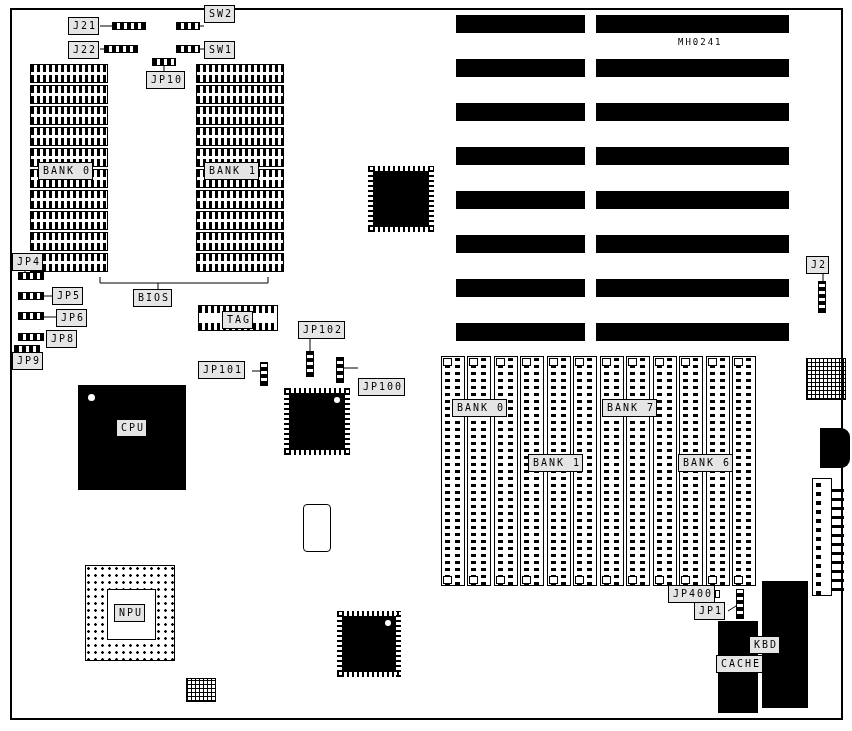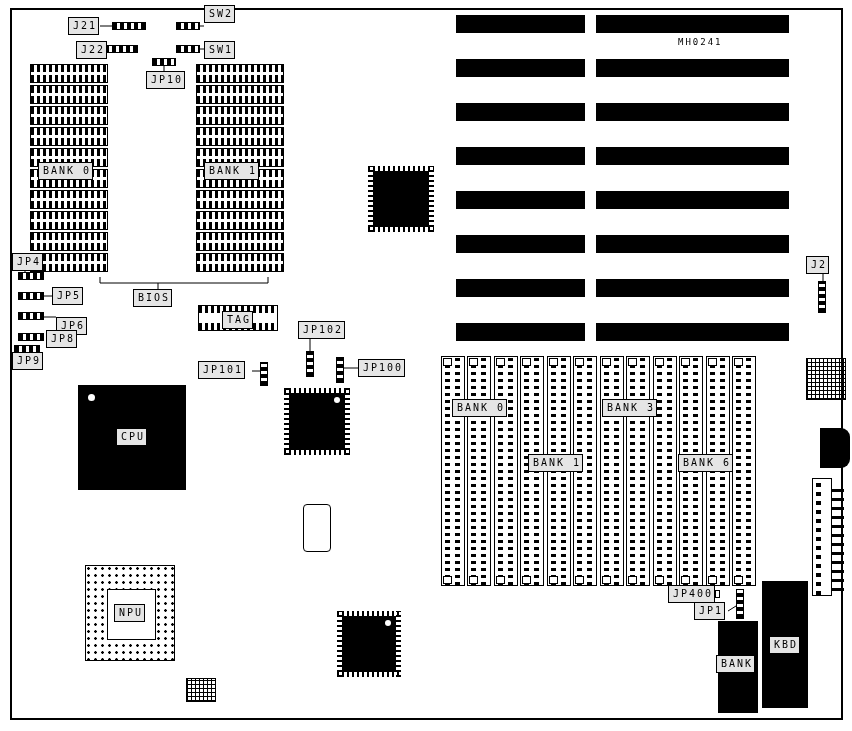--- a/index.html
+++ b/index.html
@@ -98,21 +98,21 @@
   <div class="board"></div>
 
   <svg class="lines" width="852" height="731">
     <path d="M100 26H112 M200 26H204 M100 49H104 M200 49H204 M164 66V71 M25 270V272 M52 296H44 M56 317H44 M100 277V283H268V277 M158 283V289 M310 338V351 M252 371H260 M358 368H344 M823 273V281 M679 594H690 M728 611L736 606" stroke="#000" stroke-width="1" fill="none"></path>
   </svg>
 
   <div class="lbl" style="left:68px;top:17px">J21</div>
   <div class="jmp-h" style="left:112px;top:22px;width:34px"></div>
   <div class="jmp-h" style="left:176px;top:22px;width:24px"></div>
   <div class="lbl" style="left:204px;top:5px">SW2</div>
-  <div class="lbl" style="left:76px;top:41px">J22</div>
+  <div class="lbl" style="left:68px;top:41px">J22</div>
   <div class="jmp-h" style="left:104px;top:45px;width:34px"></div>
   <div class="jmp-h" style="left:176px;top:45px;width:24px"></div>
   <div class="lbl" style="left:204px;top:41px">SW1</div>
   <div class="jmp-h" style="left:152px;top:58px;width:24px"></div>
   <div class="lbl" style="left:146px;top:71px">JP10</div>
 
   <div class="chipcol" style="left:30px;top:64px;width:78px">
     <div class="dip"></div>
     <div class="dip"></div>
     <div class="dip"></div>
@@ -138,55 +138,55 @@
   </div>
   <div class="lbl" style="left:38px;top:162px">BANK 0</div>
   <div class="lbl" style="left:204px;top:162px">BANK 1</div>
   <div class="lbl" style="left:133px;top:289px">BIOS</div>
 
   <div class="lbl" style="left:12px;top:253px">JP4</div>
   <div class="jmp-h" style="left:18px;top:272px;width:26px"></div>
   <div class="jmp-h" style="left:18px;top:292px;width:26px"></div>
   <div class="lbl" style="left:52px;top:287px">JP5</div>
   <div class="jmp-h" style="left:18px;top:312px;width:26px"></div>
-  <div class="lbl" style="left:56px;top:317px">JP6</div>
+  <div class="lbl" style="left:56px;top:309px">JP6</div>
   <div class="jmp-h" style="left:18px;top:333px;width:26px"></div>
   <div class="lbl" style="left:46px;top:330px">JP8</div>
   <div class="jmp-h" style="left:14px;top:345px;width:26px"></div>
   <div class="lbl" style="left:12px;top:352px">JP9</div>
 
   <div class="dip p" style="left:198px;top:305px;width:80px;height:26px"></div>
   <div class="lbl" style="left:222px;top:311px">TAG</div>
 
   <div class="lbl" style="left:298px;top:321px">JP102</div>
   <div class="jmp-v" style="left:306px;top:351px;height:26px"></div>
   <div class="lbl" style="left:198px;top:361px">JP101</div>
   <div class="jmp-v" style="left:260px;top:362px;height:24px"></div>
   <div class="jmp-v" style="left:336px;top:357px;height:26px"></div>
-  <div class="lbl" style="left:358px;top:359px">JP100</div>
+  <div class="lbl" style="left:358px;top:378px">JP100</div>
 
   <div class="qfp" style="left:368px;top:166px;width:66px;height:66px">
     <div class="qfp-pins"></div>
     <div class="qfp-body"></div>
   </div>
   <div class="qfp" style="left:284px;top:388px;width:66px;height:67px">
     <div class="qfp-pins"></div>
     <div class="qfp-body"></div>
     <span class="pin1" style="right:10px;top:9px;width:6px;height:6px"></span>
   </div>
   <div class="qfp" style="left:337px;top:611px;width:64px;height:66px">
     <div class="qfp-pins"></div>
     <div class="qfp-body"></div>
     <span class="pin1" style="right:10px;top:9px;width:6px;height:6px"></span>
   </div>
 
   <div class="blackchip" style="left:78px;top:385px;width:108px;height:105px">
     <span class="pin1" style="left:10px;top:9px"></span>
   </div>
-  <div class="lbl" style="left:116px;top:428px">CPU</div>
+  <div class="lbl" style="left:116px;top:419px">CPU</div>
 
   <div class="crystal" style="left:303px;top:504px;width:28px;height:48px"></div>
 
   <div class="npu" style="left:85px;top:565px;width:90px;height:96px">
     <div class="npu-inner"></div>
   </div>
   <div class="lbl" style="left:114px;top:604px">NPU</div>
 
   <div class="hatch" style="left:186px;top:678px;width:30px;height:24px"></div>
   <div class="hatch" style="left:806px;top:358px;width:40px;height:42px"></div>
@@ -216,34 +216,34 @@
   <div class="simm" style="left:520px"></div>
   <div class="simm" style="left:547px"></div>
   <div class="simm" style="left:573px"></div>
   <div class="simm" style="left:600px"></div>
   <div class="simm" style="left:626px"></div>
   <div class="simm" style="left:653px"></div>
   <div class="simm" style="left:679px"></div>
   <div class="simm" style="left:706px"></div>
   <div class="simm" style="left:732px"></div>
   <div class="lbl" style="left:452px;top:399px">BANK 0</div>
-  <div class="lbl" style="left:602px;top:399px">BANK 3</div>
+  <div class="lbl" style="left:602px;top:399px">BANK 7</div>
   <div class="lbl" style="left:528px;top:454px">BANK 1</div>
   <div class="lbl" style="left:678px;top:454px">BANK 6</div>
 
   <div class="lbl" style="left:806px;top:256px">J2</div>
   <div class="jmp-v" style="left:818px;top:281px;height:32px"></div>
   <div class="din" style="left:820px;top:428px;width:30px;height:40px"></div>
   <div class="pwr" style="left:812px;top:478px;width:20px;height:118px"></div>
   <div class="pwr-ticks" style="left:832px;top:483px;width:12px;height:108px"></div>
 
   <div class="lbl" style="left:668px;top:585px">JP400</div>
   <div class="jmp-h" style="left:690px;top:590px;width:30px"></div>
   <div class="lbl" style="left:694px;top:602px">JP1</div>
   <div class="jmp-v" style="left:736px;top:589px;height:30px"></div>
 
   <div class="blackchip" style="left:718px;top:621px;width:40px;height:92px"></div>
-  <div class="lbl" style="left:716px;top:655px">BANK</div>
+  <div class="lbl" style="left:716px;top:655px">CACHE</div>
 
   <div class="blackchip" style="left:762px;top:581px;width:46px;height:127px"></div>
-  <div class="lbl" style="left:769px;top:636px">KBD</div>
+  <div class="lbl" style="left:749px;top:636px">KBD</div>
 
 </div>
 
 </body></html>

